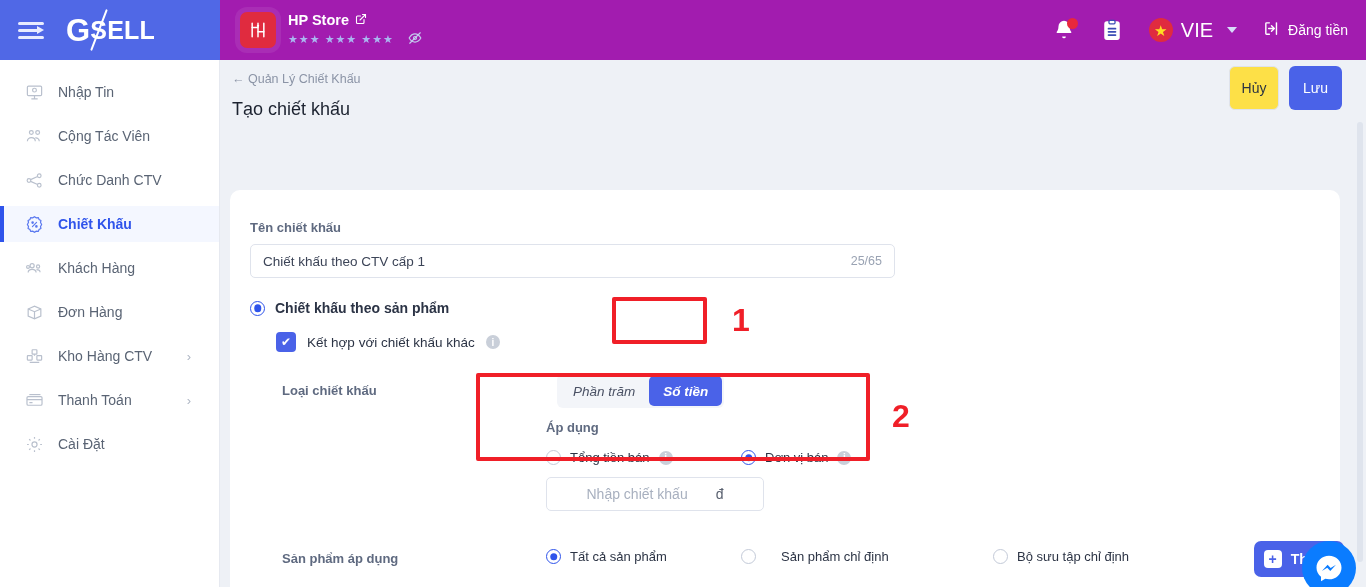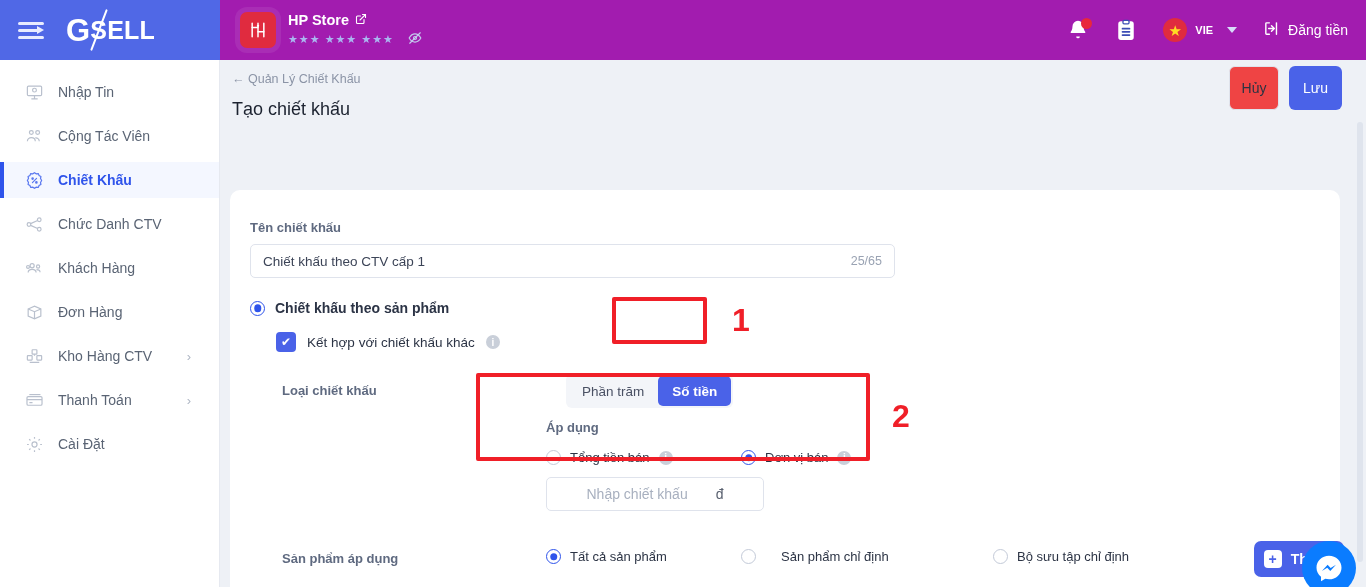--- a/index.html
+++ b/index.html
@@ -52,21 +52,21 @@
   .icon-btn { position:relative; cursor:pointer; display:flex; align-items:center; }
   .badge-dot {
     position:absolute; top:-1px; right:-3px; width:11px; height:11px;
     border-radius:50%; background:#e8283c;
   }
   .lang { display:flex; align-items:center; gap:8px; cursor:pointer; }
   .flag {
     width:24px; height:24px; border-radius:50%; background:#e02b3f;
     display:flex; align-items:center; justify-content:center; color:#ffdd22; font-size:15px; line-height:1;
   }
-  .lang-text { color:#fff; font-size:11px; font-weight:bold; }
+  .lang-text { color:#fff; font-size:20px; font-weight:normal; }
   .caret { width:0;height:0;border-left:5px solid transparent;border-right:5px solid transparent;border-top:6px solid #d7ddfa; margin-left:6px;}
   .logout { display:flex; align-items:center; gap:8px; color:#fff; font-size:14px; cursor:pointer; }
 
   
   .sidebar {
     position:absolute; top:60px; left:0; width:220px; height:527px;
     background:#fff; border-right:1px solid #e6e9f0; z-index:30;
     padding-top:14px;
   }
   .nav-item {
@@ -85,21 +85,21 @@
 
   
   .page { position:absolute; top:60px; left:220px; width:1146px; height:527px; background:#eef1f6; overflow:hidden; }
   .page-head { padding:9px 0 0 12px; position:relative; height:70px; }
   .crumb { font-size:12.5px; color:#8b94a6; cursor:pointer; display:inline-block; }
   .page-title { font-size:18px; color:#1c2330; margin-top:12px; font-weight:normal; }
   .head-actions { position:absolute; right:24px; top:6px; display:flex; gap:10px; align-items:center; }
   .btn {
     border-radius:6px; font-size:14px; cursor:pointer; display:flex; align-items:center; justify-content:center;
   }
-  .btn-ghost { width:50px; height:44px; background:#ef4444; border:1px solid #dfe3ec; color:#2b3342; }
+  .btn-ghost { width:50px; height:44px; background:#fde047; border:1px solid #dfe3ec; color:#2b3342; }
   .btn-primary { width:53px; height:44px; background:#4a62e8; color:#fff; border:none; }
 
   
   .card {
     position:absolute; left:10px; top:130px; width:1110px; height:430px;
     background:#fff; border-radius:10px;
   }
   .card-inner { padding:30px 0 0 20px; position:relative; height:100%; }
 
   .field-label { font-size:13px; color:#5f6a80; font-weight:bold; margin-bottom:9px; }
@@ -284,42 +284,42 @@
         <svg width="19" height="19" viewBox="0 0 24 24" fill="none" stroke="#b9c0cd" stroke-width="1.5">
           <circle cx="8" cy="7" r="2.4"></circle>
             <circle cx="16" cy="7" r="2.4"></circle>
           <path d="M3 18c0-2.7 2.2-4.6 5-4.6s5 1.9 5 4.6"></path>
             <path d="M13 13.8c2.6-.4 5 1.4 5 4.2"></path>
         </svg>
       </span>
       <span class="nav-label">Cộng Tác Viên</span>
     </div>
 
+    <div class="nav-item" style="margin-bottom:8px;">
+      <span class="nav-ico">
+        <svg width="19" height="19" viewBox="0 0 24 24" fill="none" stroke="#b9c0cd" stroke-width="1.5">
+          <circle cx="5" cy="12" r="2.3"></circle>
+            <circle cx="18" cy="6" r="2.3"></circle>
+            <circle cx="18" cy="18" r="2.3"></circle>
+          <path d="M7.1 10.9L15.9 7M7.1 13.1l8.8 3.9"></path>
+        </svg>
+      </span>
+      <span class="nav-label">Chức Danh CTV</span>
+    </div>
+
     <div class="nav-item active" style="margin-bottom:8px;">
       <span class="nav-ico">
         <svg width="19" height="19" viewBox="0 0 24 24" fill="none" stroke="#5a78ef" stroke-width="1.5">
           <path d="M12 2.2l2.2 1.4 2.6-.3 1 2.4 2.3 1.2-.5 2.6L21 12l-1.4 2.5.5 2.6-2.3 1.2-1 2.4-2.6-.3L12 21.8l-2.2-1.4-2.6.3-1-2.4L3.9 17l.5-2.6L3 12l1.4-2.5-.5-2.6 2.3-1.2 1-2.4 2.6.3z"></path>
           <path d="M9.6 9.6h.01M14.4 14.4h.01M9.4 14.6l5.2-5.2" stroke-linecap="round"></path>
           <circle cx="9.6" cy="9.6" r=".9"></circle>
             <circle cx="14.4" cy="14.4" r=".9"></circle>
         </svg>
       </span>
       <span class="nav-label">Chiết Khấu</span>
-    </div>
-
-    <div class="nav-item" style="margin-bottom:8px;">
-      <span class="nav-ico">
-        <svg width="19" height="19" viewBox="0 0 24 24" fill="none" stroke="#b9c0cd" stroke-width="1.5">
-          <circle cx="5" cy="12" r="2.3"></circle>
-            <circle cx="18" cy="6" r="2.3"></circle>
-            <circle cx="18" cy="18" r="2.3"></circle>
-          <path d="M7.1 10.9L15.9 7M7.1 13.1l8.8 3.9"></path>
-        </svg>
-      </span>
-      <span class="nav-label">Chức Danh CTV</span>
     </div>
 
     <div class="nav-item" style="margin-bottom:8px;">
       <span class="nav-ico">
         <svg width="19" height="19" viewBox="0 0 24 24" fill="none" stroke="#b9c0cd" stroke-width="1.5">
           <circle cx="9" cy="8.5" r="2.6"></circle>
             <circle cx="16.5" cy="9.5" r="2"></circle>
             <circle cx="3.8" cy="10" r="1.8"></circle>
           <path d="M4 17c0-2.3 2.2-4 5-4s5 1.7 5 4"></path>
             <path d="M14.5 13.5c2.4 0 4.5 1.2 4.5 3.2"></path>
@@ -403,21 +403,21 @@
         <div class="row-radio" style="margin-top:16px;margin-left:26px;gap:11px;">
           <span class="chk">
               <span>✔</span>
             </span>
           <span class="t" style="font-size:13.5px;">Kết hợp với chiết khấu khác</span>
           <span class="info-i">i</span>
         </div>
 
         <div style="position:relative;margin-top:20px;height:46px;">
           <div class="field-label" style="position:absolute;left:32px;top:11px;margin:0;">Loại chiết khấu</div>
-          <div class="seg" style="position:absolute;left:316px;top:2px;">
+          <div class="seg" style="position:absolute;left:307px;top:2px;font-style:italic;">
             <div class="s">Phần trăm</div>
             <div class="s on">Số tiền</div>
           </div>
         </div>
 
         <div style="position:relative;margin-top:2px;">
           <div class="field-label" style="position:absolute;left:296px;top:0;margin:0;">Áp dụng</div>
 
           <div class="row-radio" style="position:absolute;left:296px;top:30px;gap:9px;">
             <span class="radio"></span>

